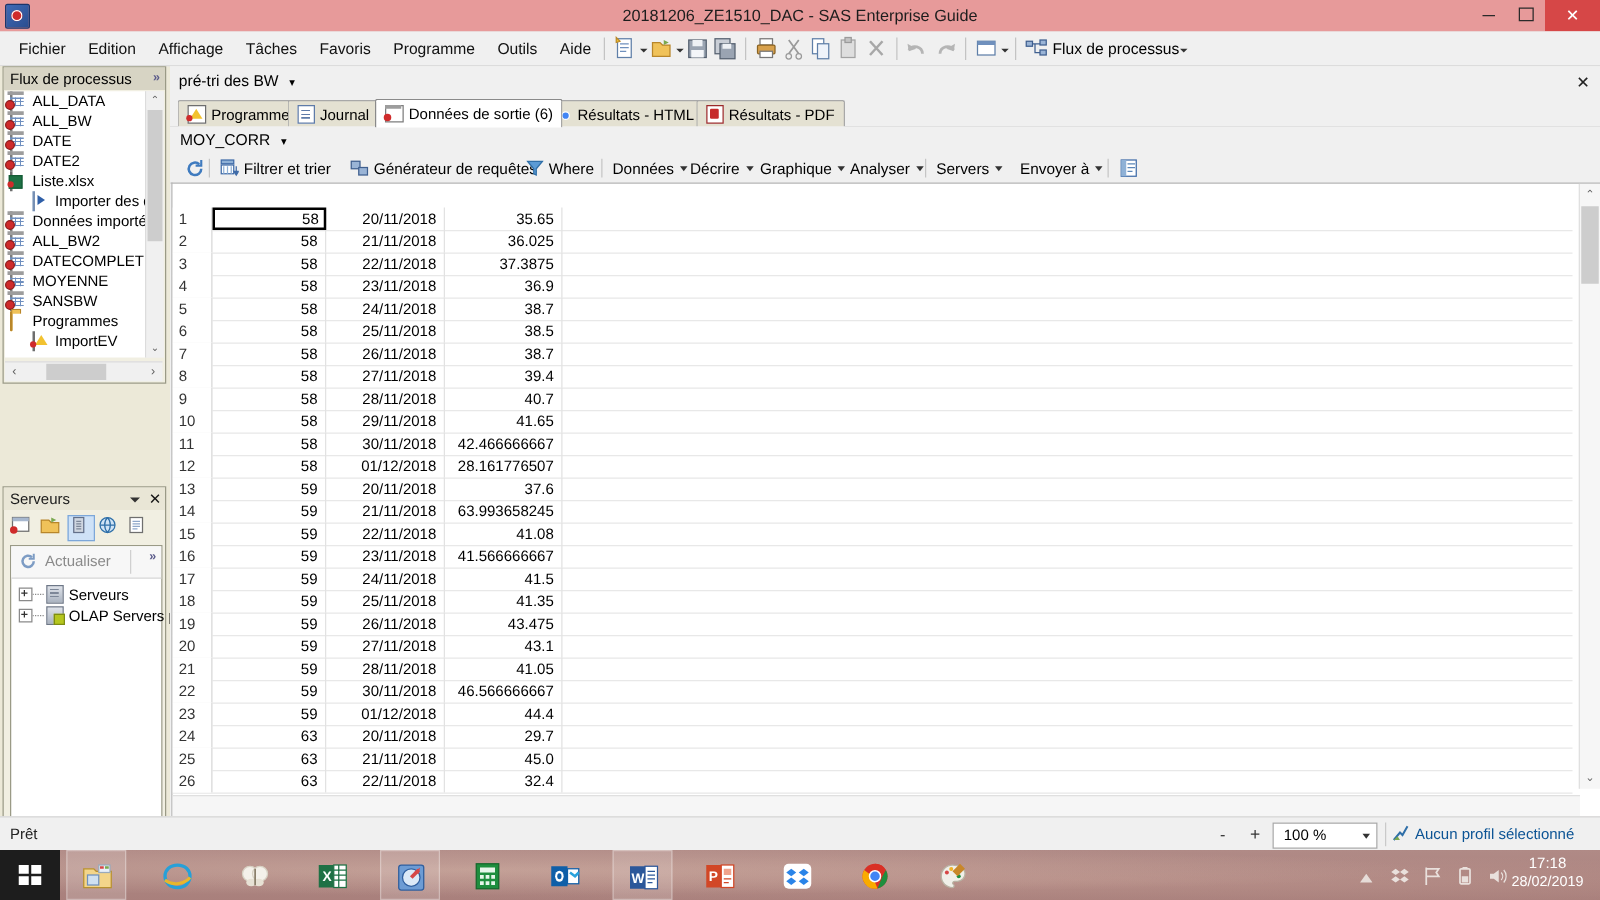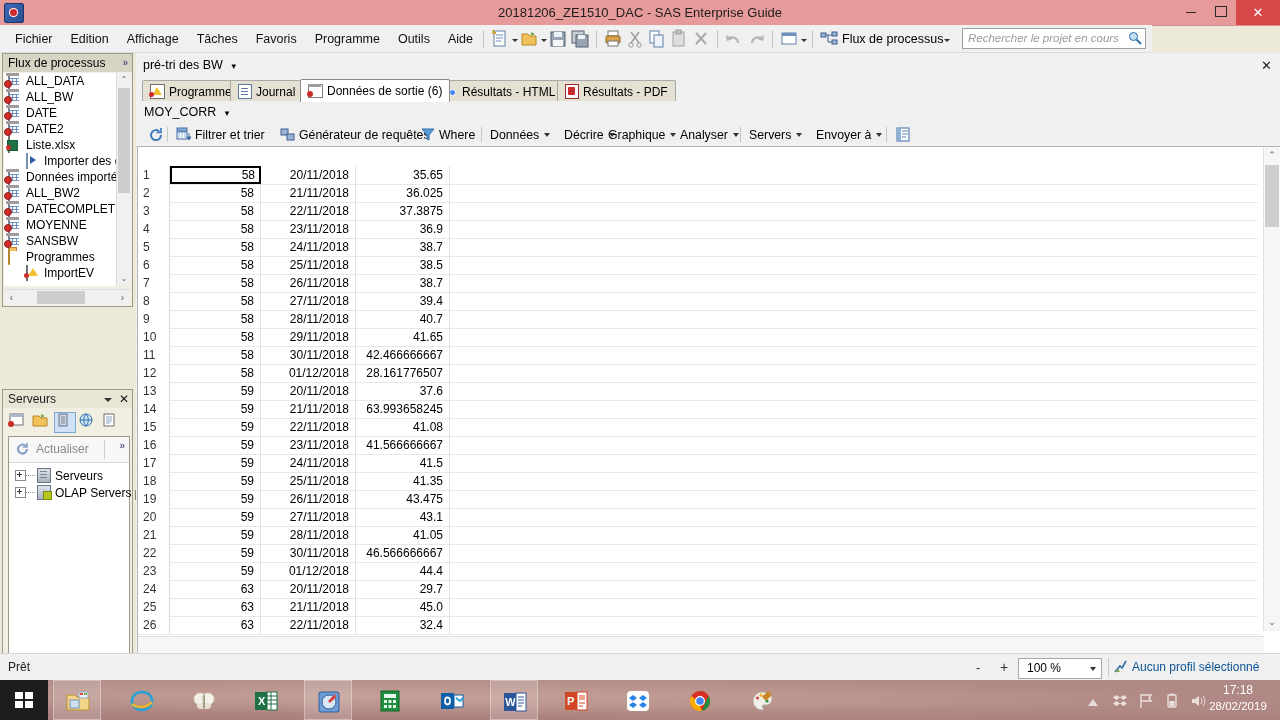--- a/index.html
+++ b/index.html
@@ -32,21 +32,21 @@
   .wbtn{position:absolute;top:0;height:25px;width:30px;line-height:25px;text-align:center;
         font-size:13px;color:#2a2a2a;cursor:default;}
   #btn-min{right:74px;}
   #btn-max{right:44px;}
   #btn-close{right:0;width:44px;background:#d64747;color:#fff;}
   #btn-min .gl{display:inline-block;width:10px;border-bottom:1px solid #2a2a2a;vertical-align:4px;}
   #btn-max .gl{display:inline-block;width:10px;height:9px;border:1px solid #2a2a2a;}
 
   
   #menubar{
-    position:absolute;left:0;top:25px;width:1152px;height:27px;
+    position:absolute;left:0;top:25px;width:1280px;height:27px;
     background:#f0f0f0;border-bottom:1px solid #dcdcdc;
   }
   #menus{position:absolute;left:6px;top:0;height:27px;display:flex;align-items:center;}
   .menu-item{padding:4px 9px;font-size:12.5px;color:#111;cursor:default;}
   #tb-icons{position:absolute;left:478px;top:0;height:27px;display:flex;align-items:center;}
   .tbi{width:20px;height:22px;margin:0 1px;position:relative;cursor:default;}
   .tbsep{width:1px;height:18px;background:#c3c3c3;margin:0 5px;}
   .tbcaret{width:7px;height:22px;position:relative;cursor:default;}
   .tbcaret:after{content:"";position:absolute;left:1px;top:11px;border-left:3px solid transparent;
                  border-right:3px solid transparent;border-top:3px solid #333;}
@@ -385,27 +385,20 @@
         <rect x="1" y="2" width="5" height="4" fill="#9ab4d6" stroke="#3f5f8f"></rect>
         <rect x="12" y="1" width="5" height="4" fill="#9ab4d6" stroke="#3f5f8f"></rect>
         <rect x="12" y="9" width="5" height="4" fill="#9ab4d6" stroke="#3f5f8f"></rect>
         <path d="M6 4h6M8 4v7h4" stroke="#3f5f8f" fill="none"></path>
       </svg>
       <span id="flux-label">Flux de processus</span>
       <span class="tbcaret"></span>
     </div>
   </div>
 
-  <div id="search-box">
-    <div id="search-input">Rechercher le projet en cours</div>
-    <svg id="search-icon" viewBox="0 0 14 14">
-      <circle cx="5.5" cy="5.5" r="4" fill="#bfe0f5" stroke="#2f6fa8"></circle>
-      <path d="M8.6 8.6L13 13" stroke="#2f6fa8" stroke-width="2"></path>
-    </svg>
-  </div>
 </div>
 
 <div id="left-dock">
 
   <div class="panel" id="panel-flux">
     <div id="flux-head">
       <span id="flux-head-label">Flux de processus</span>
       <span class="chev2">»</span>
     </div>
 
@@ -622,21 +615,21 @@
         <path d="M1 2h12l-5 6v5l-2-1V8z" fill="#5b9bd5" stroke="#2f6fa8"></path>
       </svg>
       <span class="txt">Where</span>
     </div>
     <div class="dsep" style="left:345px"></div>
     <div class="dsb" style="left:350px">
       <span class="txt" style="margin-left:0">Données</span>
       <span class="car"></span>
     </div>
     <div class="dsb" style="left:412px">
-      <span class="txt" style="margin-left:12px">Décrire</span>
+      <span class="txt" style="margin-left:0">Décrire</span>
       <span class="car"></span>
     </div>
     <div class="dsb" style="left:468px">
       <span class="txt" style="margin-left:0">Graphique</span>
       <span class="car"></span>
     </div>
     <div class="dsb" style="left:540px">
       <span class="txt" style="margin-left:0">Analyser</span>
       <span class="car"></span>
     </div>

